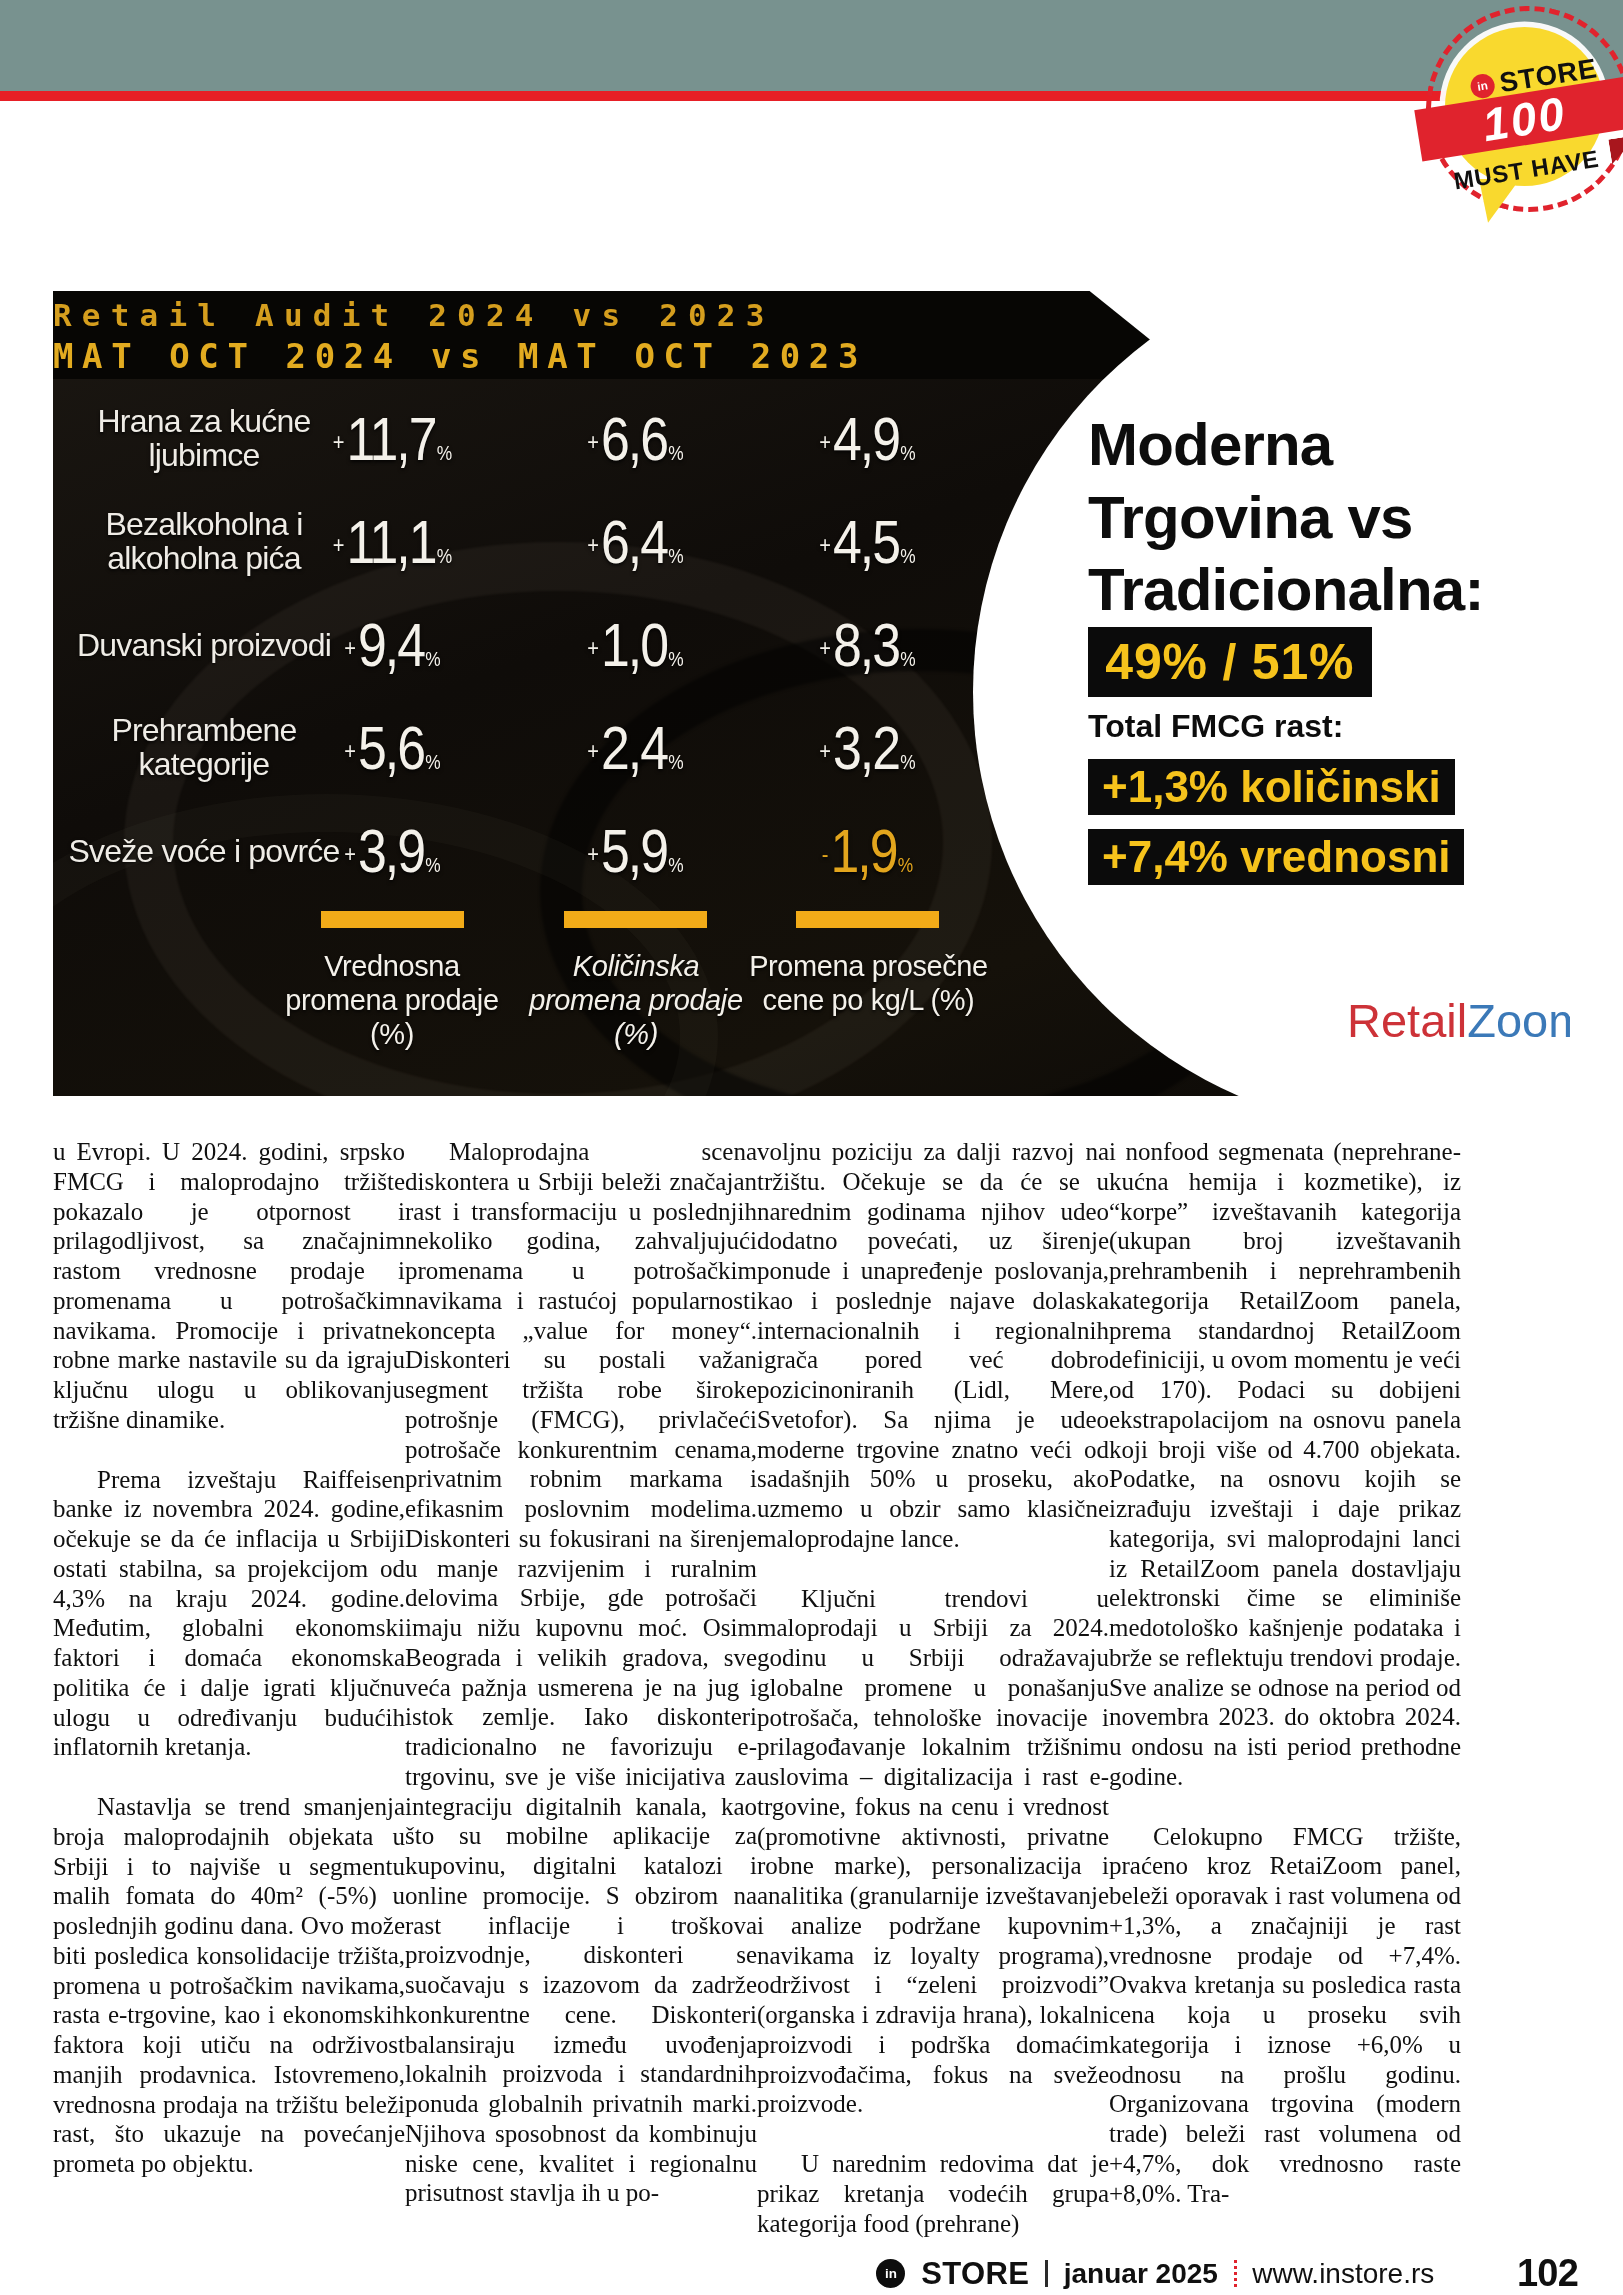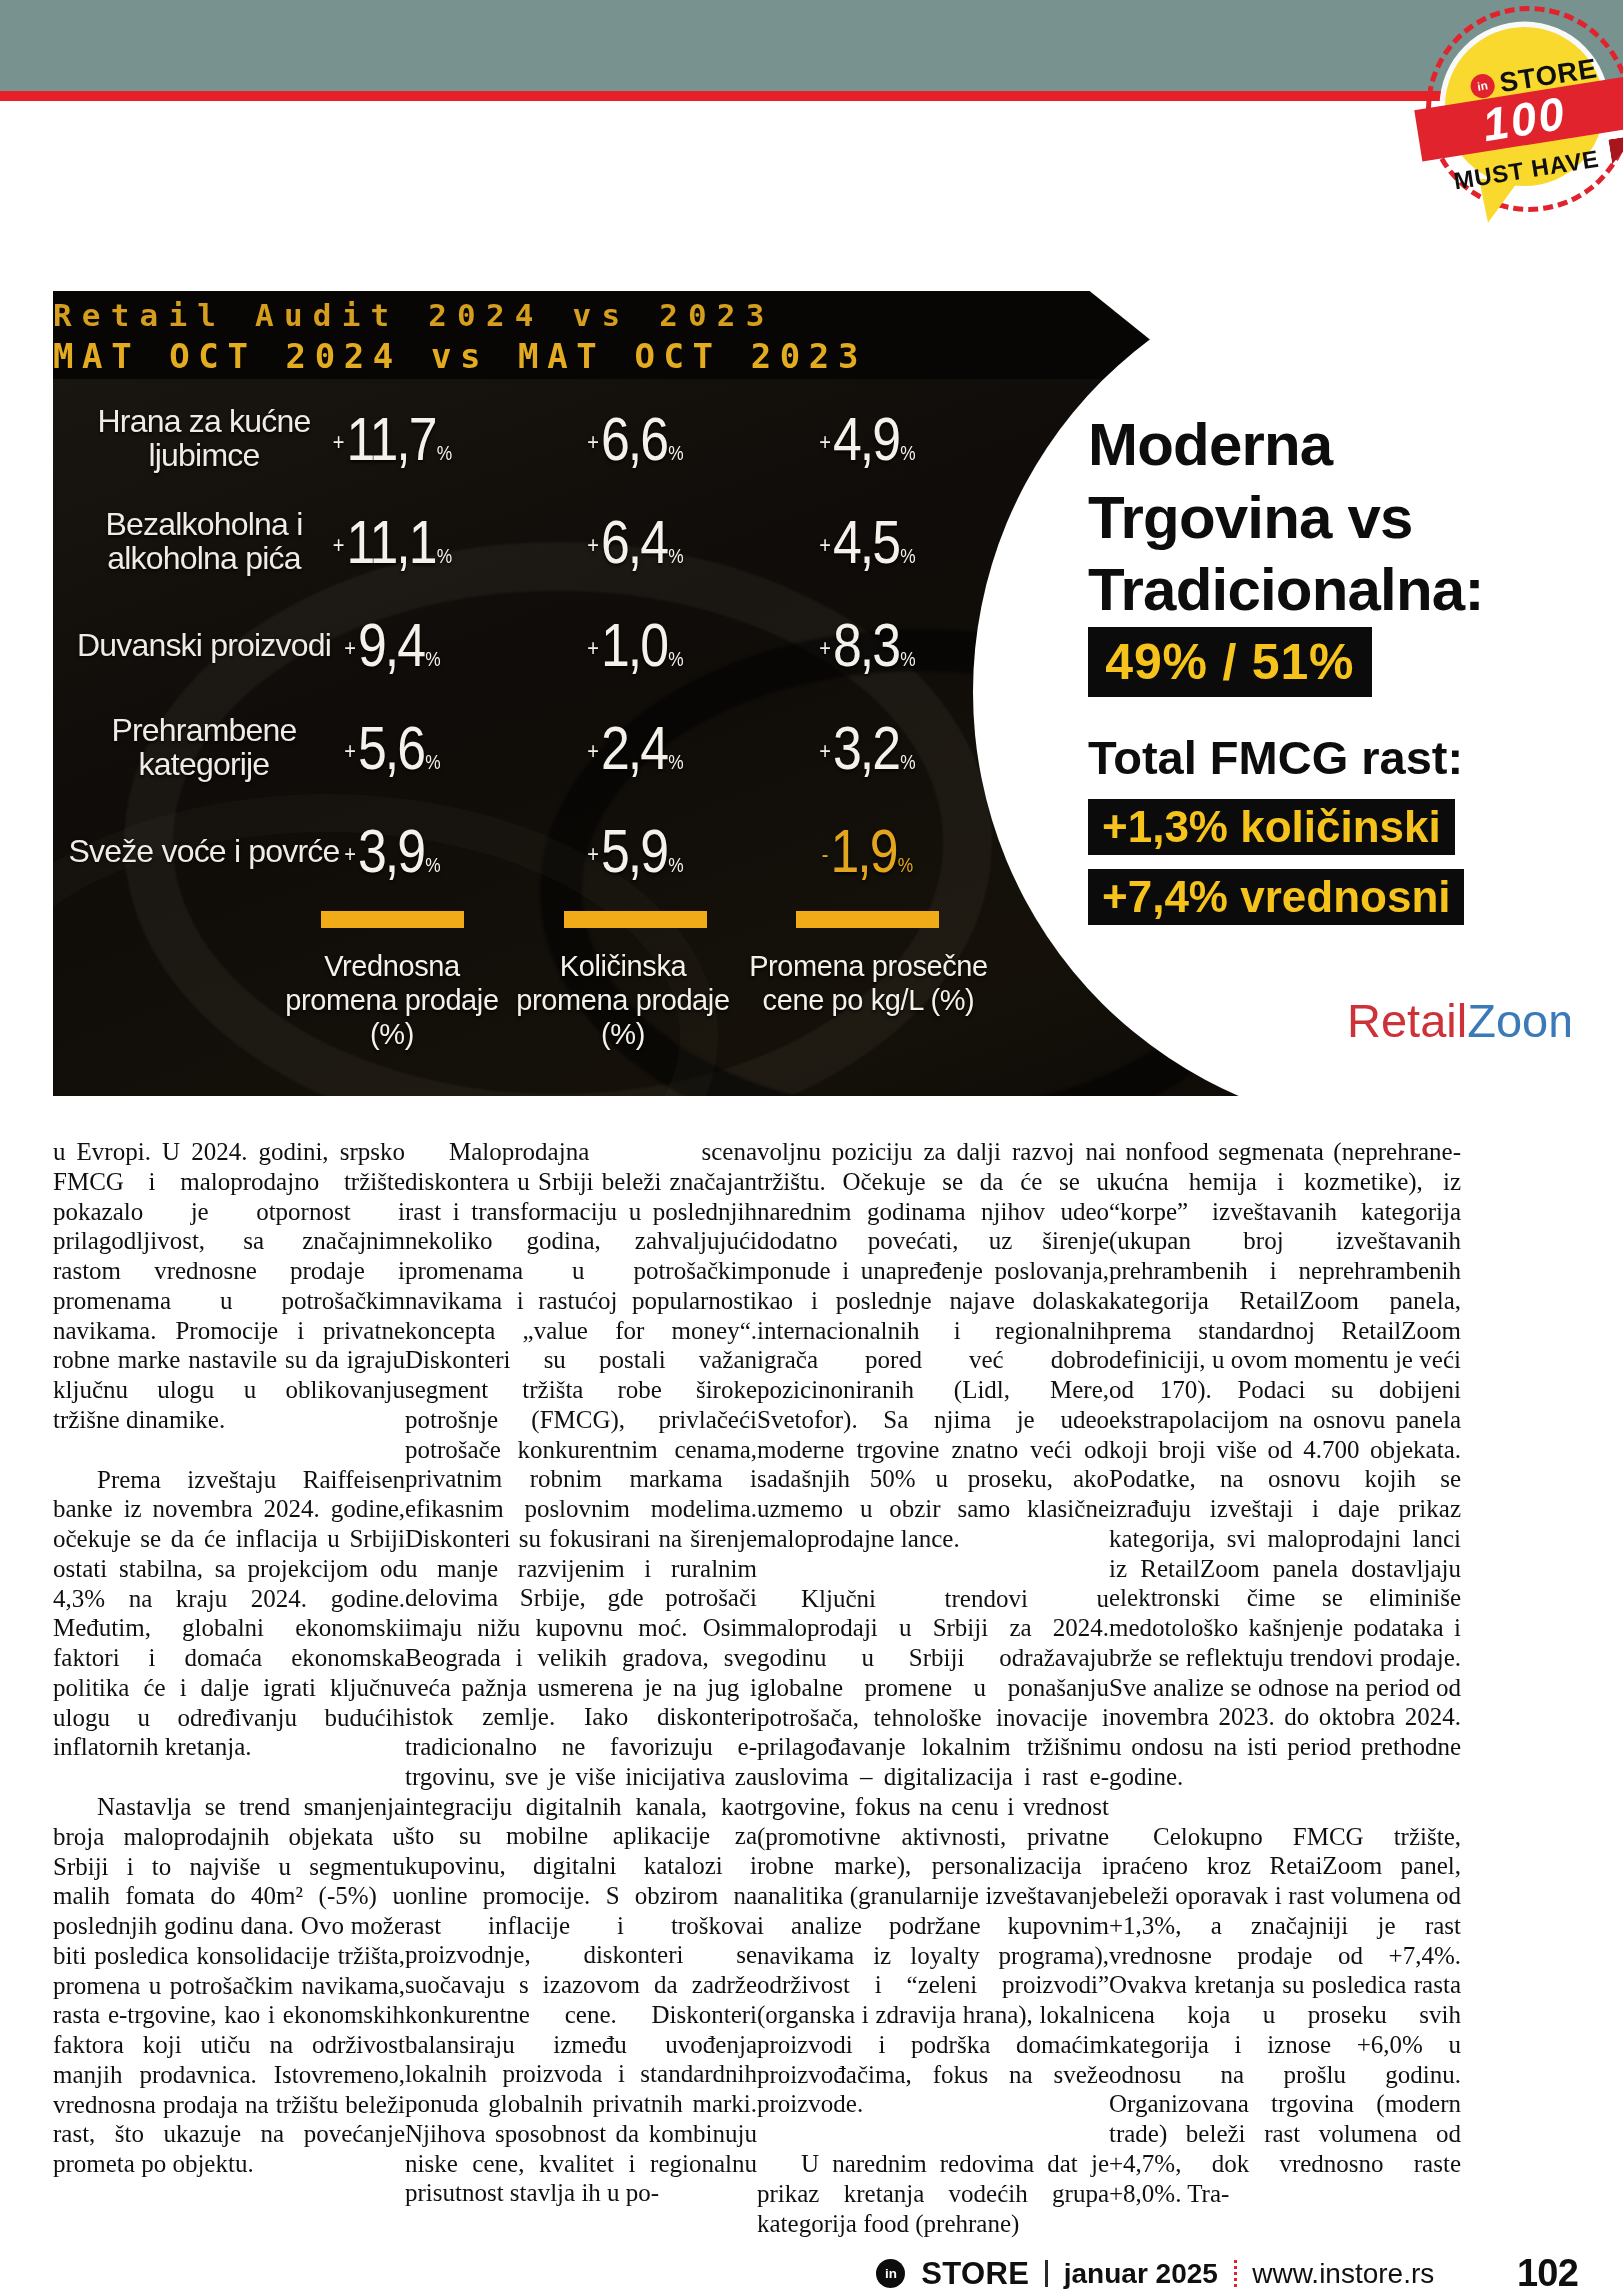--- a/index.html
+++ b/index.html
@@ -55,32 +55,32 @@
   .ig-val .num{font-size:61px;font-weight:500;letter-spacing:-2.4px;}
   .ig-val .unit{font-size:20.4px;margin-left:1.6px;}
   .v1{left:236px;} .v2{left:479px;} .v3{left:711px;}
   .ig-val.neg{color:#e2a51d;}
 
   .ig-bar{position:absolute;top:620px;width:143px;height:16.5px;background:#f2ab18;}
   .b1{left:268px;} .b2{left:511px;} .b3{left:743px;}
 
   .ig-colhead{position:absolute;top:658px;width:236px;text-align:center;color:#f4f1ea;font-size:29px;
               line-height:1.18;letter-spacing:-0.4px;text-shadow:0 1.6px 3.1px rgba(0,0,0,.8);}
-  .h1{left:221px;} .h2{left:452px;} .h3{left:682px;width:267px;}
+  .h1{left:221px;} .h2{left:465px;font-style:italic;} .h3{left:682px;width:267px;}
 
   .ig-white-circle{position:absolute;left:920px;top:-39px;width:880px;height:880px;background:#ffffff;
                    border-radius:50%;}
   .ig-white-wedge{position:absolute;left:1013px;top:0;width:236px;height:171px;background:#ffffff;
                   clip-path:polygon(10% 0,100% 0,100% 100%);}
 
   .ig-right{position:absolute;left:1035px;top:118px;width:487px;}
   .mt-title{font-size:60px;font-weight:800;color:#0d0d0d;line-height:1.21;letter-spacing:-0.8px;}
   .mt-ratio{display:inline-block;background:#0b0b0b;color:#f6c31c;font-size:50px;font-weight:800;
             padding:6.3px 17.3px;letter-spacing:0.8px;}
-  .fmcg-title{font-size:47px;font-weight:800;color:#0d0d0d;margin-top:33px;white-space:nowrap;}
+  .fmcg-title{font-size:32px;font-weight:800;color:#0d0d0d;margin-top:11px;white-space:nowrap;}
   .fmcg-box{display:inline-block;background:#0b0b0b;color:#f6c31c;font-size:44px;font-weight:700;
             padding:3px 14px;margin-top:14px;white-space:nowrap;}
 
   .rz{position:absolute;left:1294px;top:702px;font-size:47px;white-space:nowrap;}
   .rz-retail{color:#cd3238;} .rz-zoom{color:#3b79b8;}
 
   
   .article{position:absolute;left:53px;top:1137px;width:1525px;display:flex;}
   .bcol{width:352px;font-family:"Liberation Serif",serif;font-size:25px;line-height:1.19;color:#101010;
         text-align:justify;}

